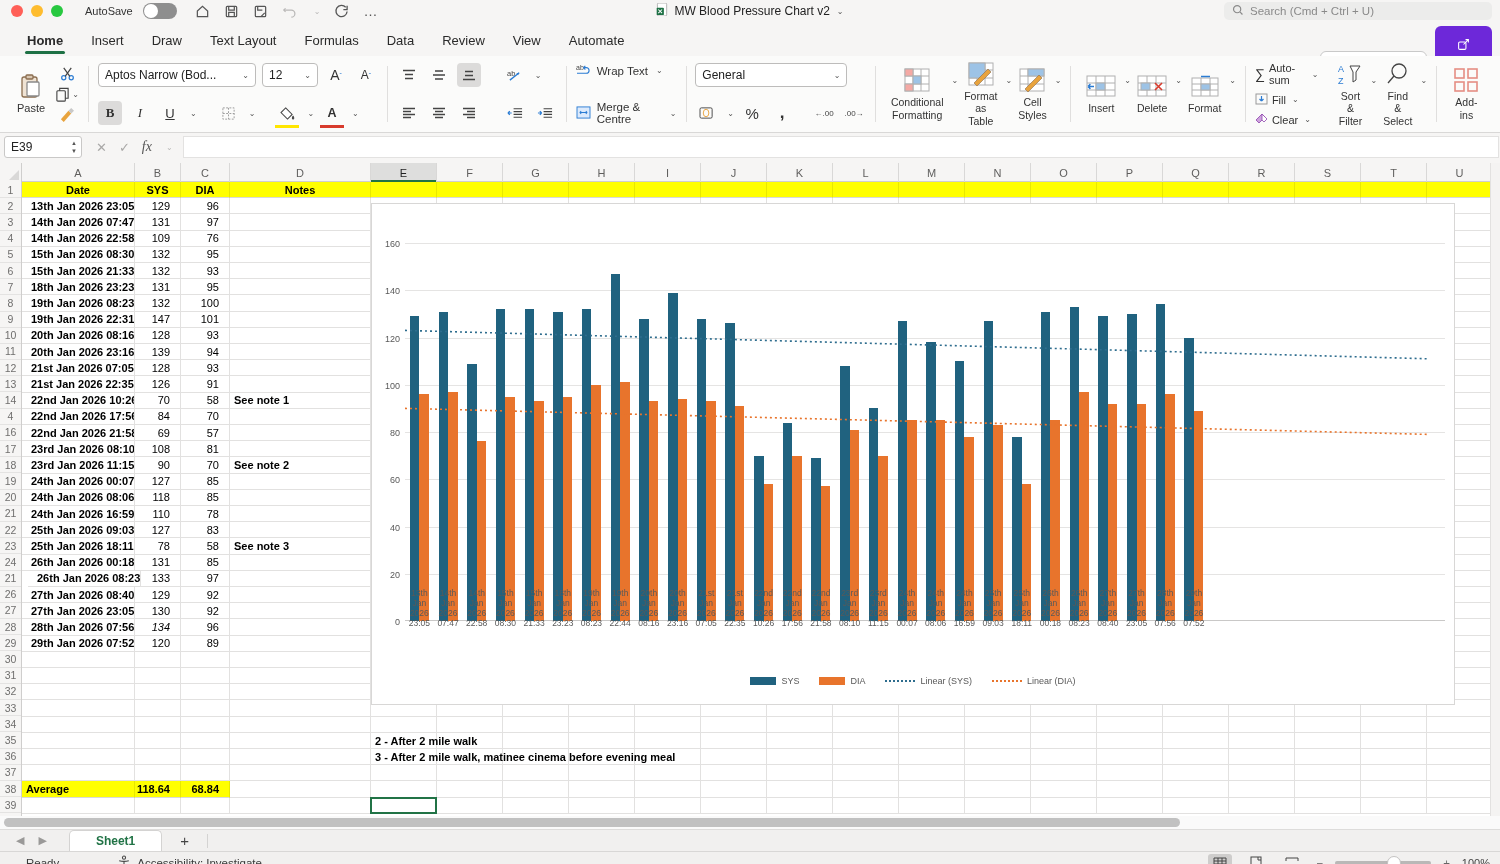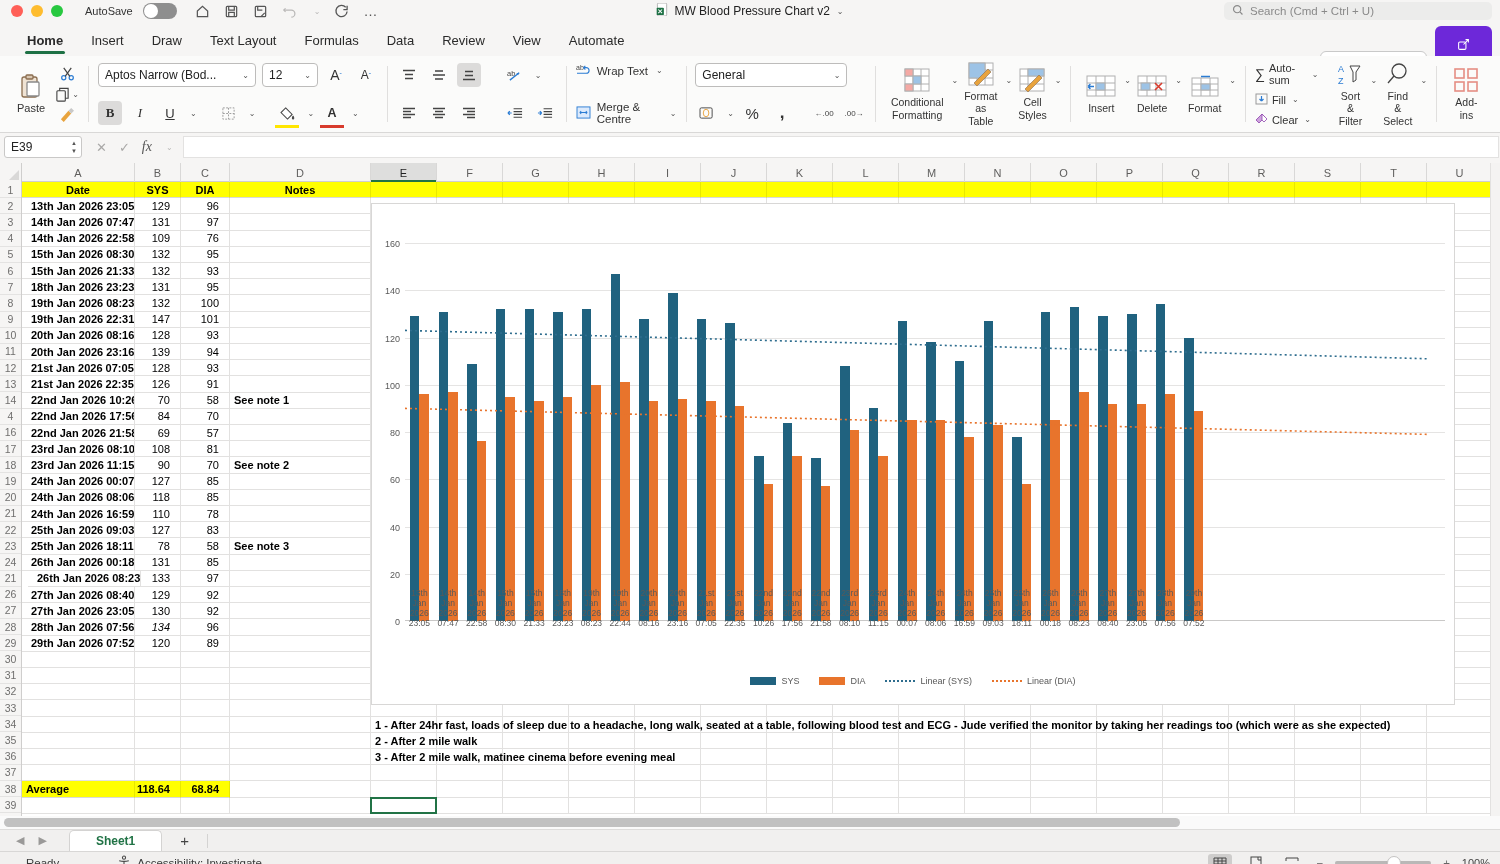--- a/index.html
+++ b/index.html
@@ -1440,21 +1440,20 @@
         <div class="cell " style="left: 811px; top: 615.6px; width: 66px; height: 16.2px;"></div>
         <div class="cell " style="left: 877px; top: 615.6px; width: 66px; height: 16.2px;"></div>
         <div class="cell " style="left: 943px; top: 615.6px; width: 66px; height: 16.2px;"></div>
         <div class="cell " style="left: 1009px; top: 615.6px; width: 66px; height: 16.2px;"></div>
         <div class="cell " style="left: 1075px; top: 615.6px; width: 66px; height: 16.2px;"></div>
         <div class="cell " style="left: 1141px; top: 615.6px; width: 66px; height: 16.2px;"></div>
         <div class="cell " style="left: 1207px; top: 615.6px; width: 66px; height: 16.2px;"></div>
         <div class="cell " style="left: 1273px; top: 615.6px; width: 66px; height: 16.2px;"></div>
         <div class="cell " style="left: 1339px; top: 615.6px; width: 66px; height: 16.2px;"></div>
         <div class="cell " style="left: 1405px; top: 615.6px; width: 66px; height: 16.2px;"></div>
-        <div class="overlay-note" style="left: 353px; top: 534.6px; height: 16.2px;">1 -  After 24hr  fast, loads of sleep due to a headache, long walk, seated at a table, following blood test and ECG - Jude verified the monitor by taking her readings too (which were as she expected)</div>
         <div class="overlay-note" style="left: 353px; top: 550.8px; height: 16.2px;">2 -  After 2 mile walk</div>
         <div class="overlay-note" style="left: 353px; top: 567px; height: 16.2px;">3 - After 2 mile walk, matinee cinema before evening meal</div>
         <div class="selcell" style="left: 348px; top: 614.6px; width: 67px; height: 17.2px;"></div>
       </div>
   </div>
 
   <div class="chart">
     <div class="plot" id="plot">
         <div class="gridline" style="top: 330.75px;"></div>
         <div class="gridline" style="top: 283.5px;"></div>

